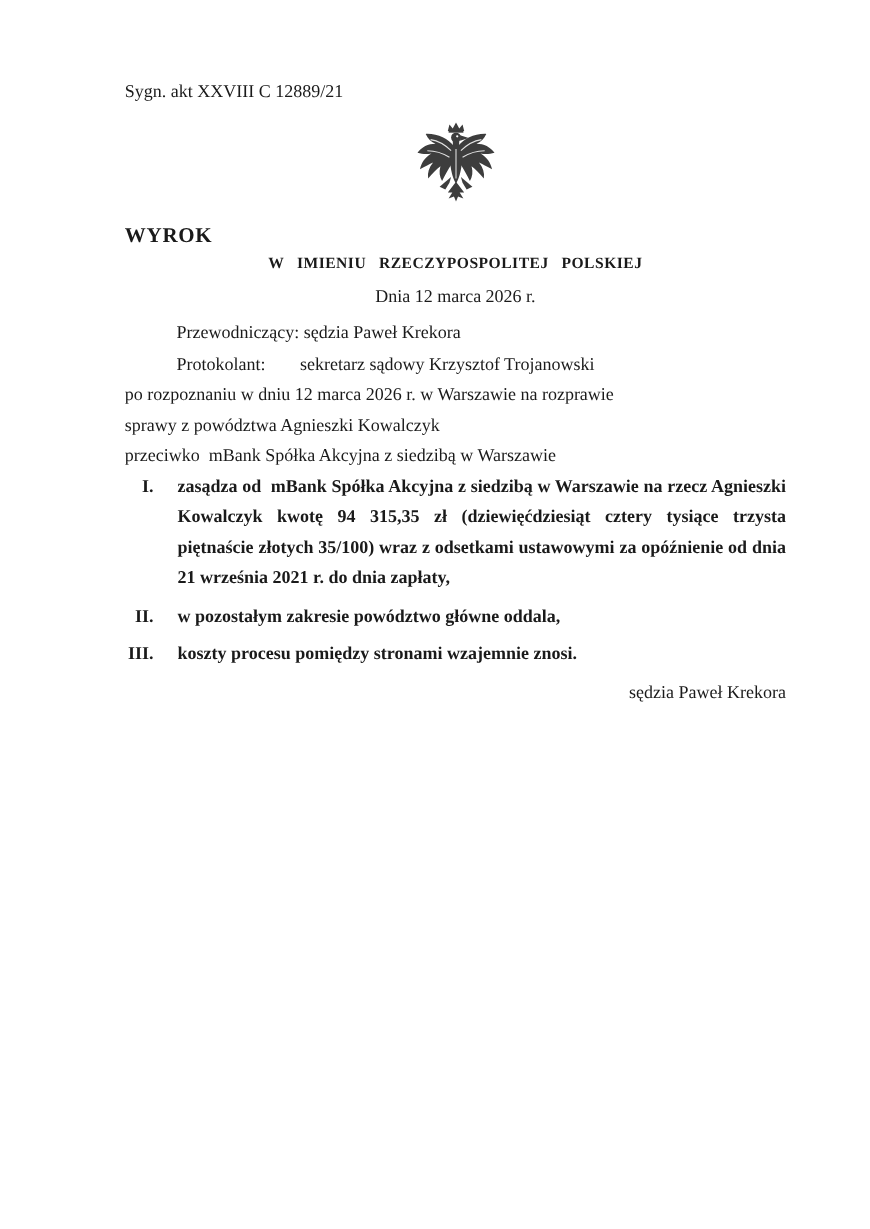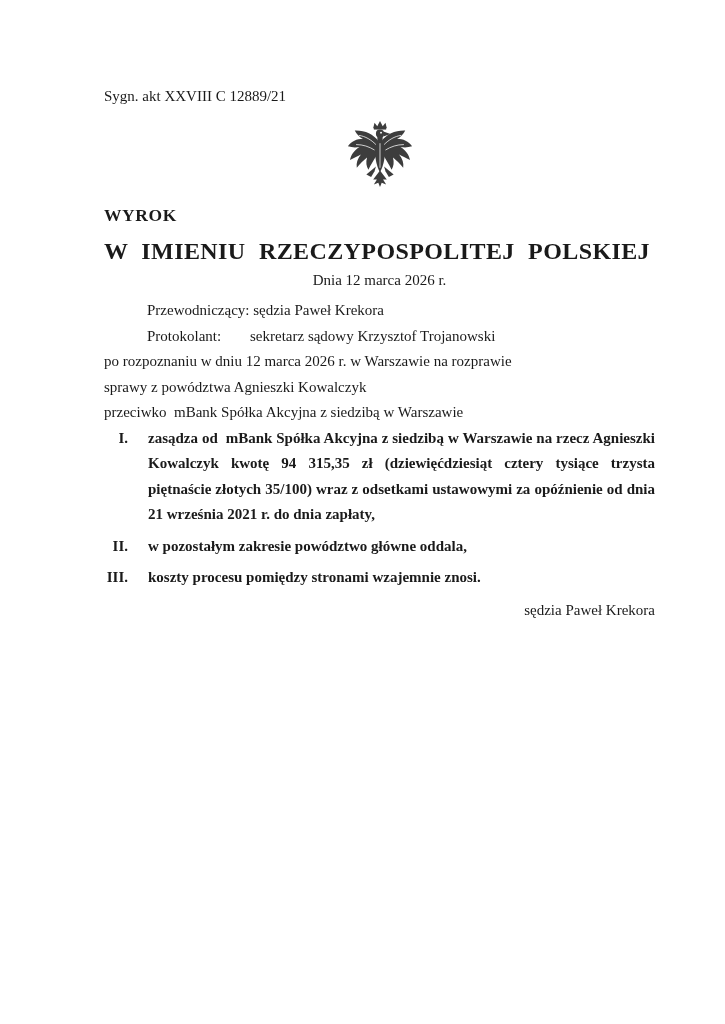--- a/index.html
+++ b/index.html
@@ -8,44 +8,45 @@
     width: 725px;
     height: 1024px;
     margin: 0 auto;
     background: #ffffff;
     font-family: "Liberation Serif", "DejaVu Serif", serif;
     color: #1a1a1a;
     overflow: hidden;
     box-sizing: border-box;
   }
   .content {
-    padding: 87px 70px 0 104px;
+    padding: 68px 70px 0 104px;
   }
   .case-number {
     font-size: 15px;
     line-height: 19px;
   }
   .emblem-row {
     margin-top: 14px;
     height: 71px;
     text-align: center;
   }
   .emblem-row svg { display: inline-block; }
   .title {
     margin-top: 14px;
     text-align: left;
     font-weight: bold;
     font-size: 17.5px;
     line-height: 20px;
     letter-spacing: 0.6px;
   }
   .subtitle {
-    margin-top: 16px;
+    margin-top: 3px;
+    text-align: center;
     font-weight: bold;
-    font-size: 24px;
+    font-size: 13px;
     line-height: 20px;
     letter-spacing: 0.4px;
     word-spacing: 7px;
   }
   .date-line {
     margin-top: 10px;
     text-align: center;
     font-size: 15px;
     line-height: 19px;
   }

